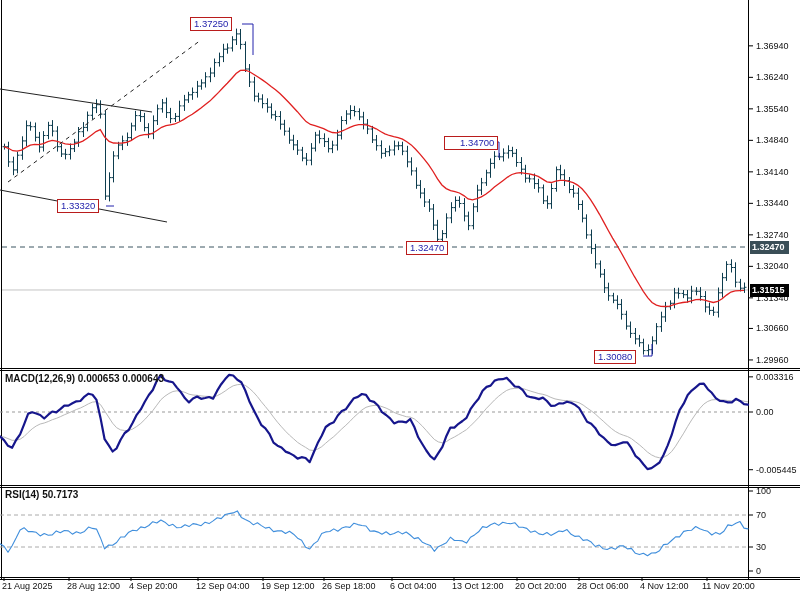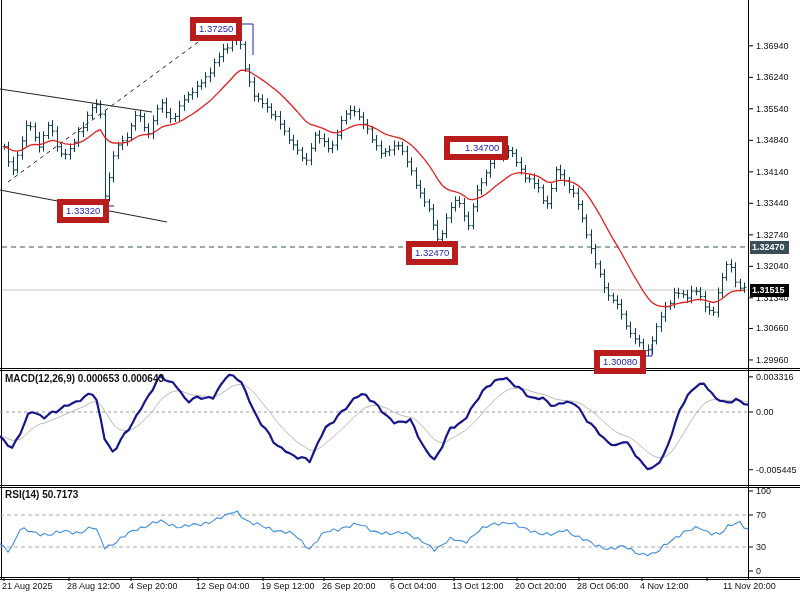--- a/index.html
+++ b/index.html
@@ -7,21 +7,21 @@
         font-family:"Liberation Sans", sans-serif;}
   #watermark{position:absolute;left:463px;top:58px;font-size:25px;letter-spacing:.5px;
              color:#c5c7cd;z-index:0;user-select:none;}
   #chart-svg{position:absolute;left:0;top:0;z-index:1;}
   #title-bar{position:absolute;left:6px;top:3px;z-index:3;font-size:10px;font-weight:bold;
              color:#111;white-space:nowrap;}
   #title-bar .tri{font-size:8px;margin-right:4px;}
   .ind-label{position:absolute;z-index:3;font-size:10px;font-weight:bold;color:#111;white-space:nowrap;}
   .ytick{position:absolute;z-index:3;font-size:9px;color:#111;white-space:nowrap;}
   .xtick{position:absolute;z-index:3;font-size:9px;color:#111;white-space:nowrap;top:581px;}
-  .ptag{position:absolute;z-index:4;font-size:9.5px;color:#2323ac;border:6px solid #b91c1c;
+  .ptag{position:absolute;z-index:4;font-size:9.5px;color:#2323ac;border:1px solid #b91c1c;
         background:#fff;padding:0 3px;line-height:12px;height:12px;white-space:nowrap;}
   .badge{position:absolute;z-index:4;left:750px;font-size:9px;font-weight:bold;color:#fff;
          padding:1px 4px 1px 2px;line-height:11px;white-space:nowrap;}
 </style>
 </head>
 <body>
 
 <div id="root">
 
   <svg id="chart-svg" width="800" height="600">
@@ -116,27 +116,27 @@
       <div class="ytick" style="left: 756px; top: 510px;">70</div>
       <div class="ytick" style="left: 756px; top: 542px;">30</div>
       <div class="ytick" style="left: 756px; top: 566px;">0</div>
     </div>
   <div id="time-axis">
       <div class="xtick" style="left: 2px;">21 Aug 2025</div>
       <div class="xtick" style="left: 67px;">28 Aug 12:00</div>
       <div class="xtick" style="left: 129px;">4 Sep 20:00</div>
       <div class="xtick" style="left: 196px;">12 Sep 04:00</div>
       <div class="xtick" style="left: 261px;">19 Sep 12:00</div>
-      <div class="xtick" style="left: 322px;">26 Sep 20:00</div>
+      <div class="xtick" style="left: 322px;">26 Sep 18:00</div>
       <div class="xtick" style="left: 390px;">6 Oct 04:00</div>
       <div class="xtick" style="left: 452px;">13 Oct 12:00</div>
       <div class="xtick" style="left: 515px;">20 Oct 20:00</div>
       <div class="xtick" style="left: 577px;">28 Oct 06:00</div>
       <div class="xtick" style="left: 640px;">4 Nov 12:00</div>
-      <div class="xtick" style="left: 723px;">11 Nov 20:00</div>
+      <div class="xtick" style="left: 702px;">11 Nov 20:00</div>
     </div>
   <div id="tags-layer">
       <div class="ptag" style="left: 190px; top: 17px;">1.37250</div>
       <div class="ptag" style="left: 444px; top: 136px; padding-left: 15px;">1.34700</div>
       <div class="ptag" style="left: 57px; top: 199px;">1.33320</div>
       <div class="ptag" style="left: 406px; top: 241px;">1.32470</div>
       <div class="ptag" style="left: 594px; top: 350px;">1.30080</div>
     </div>
 </div>
 

